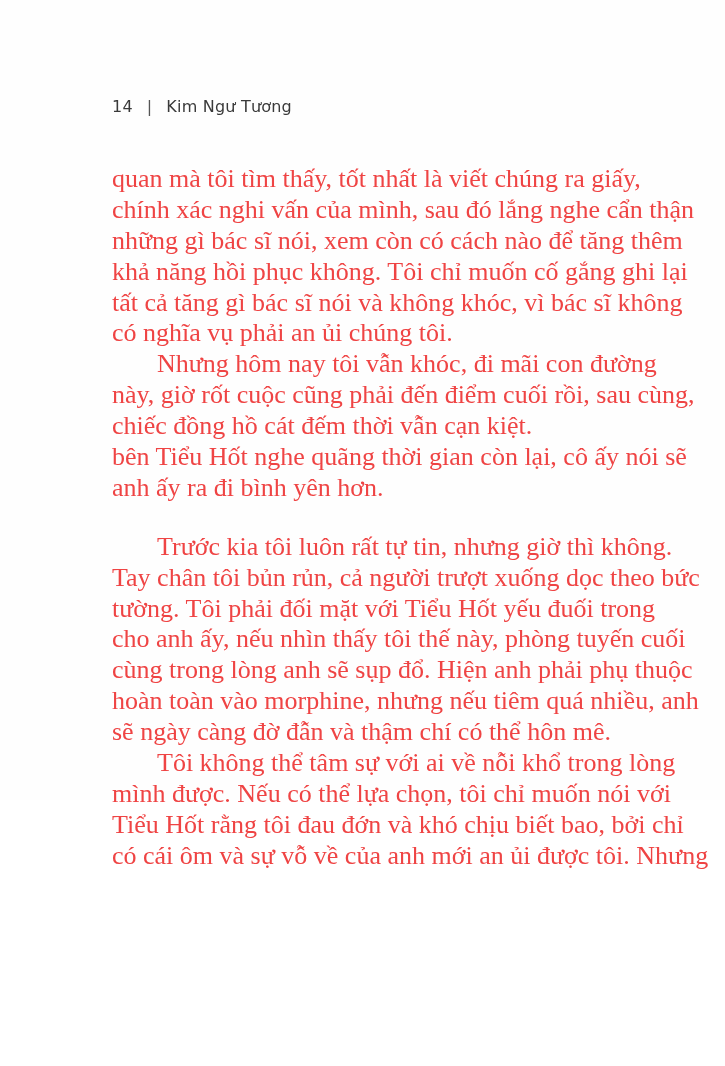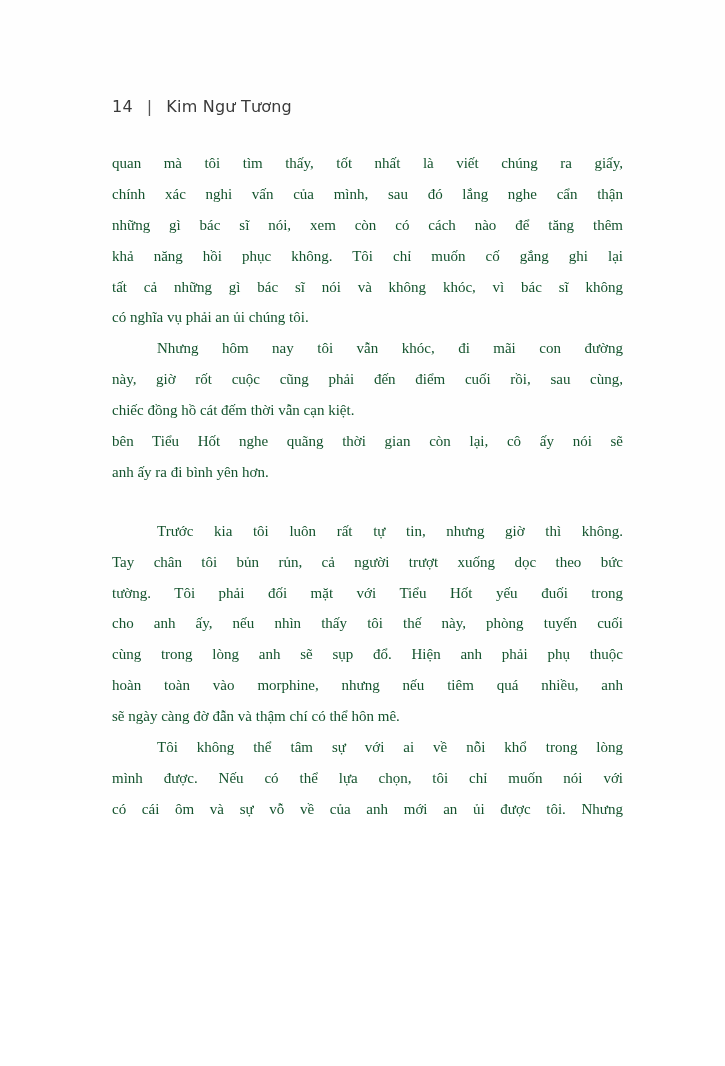--- a/index.html
+++ b/index.html
@@ -5,22 +5,22 @@
     html, body { margin: 0; padding: 0; background: #ffffff; }
     body { width: 725px; height: 1066px; position: relative; overflow: hidden; }
     .page { position: absolute; left: 0; top: 0; width: 725px; height: 800px; background: #fefefe; }
     .running-head {
       position: absolute; left: 112px; top: 97px;
       font-family: "DejaVu Sans", sans-serif; font-size: 16px; color: #3a3a3a;
       letter-spacing: 0.2px; white-space: pre;
     }
     .running-head .sep { display: inline-block; margin: 0 14px 0 14px; color: #555; }
     .body-text {
-      position: absolute; left: 112px; top: 148px; width: 511px;
-      font-family: "Liberation Serif", serif; font-size: 15px; color: #14532d;
+      position: absolute; left: 112px; top: 164px; width: 511px;
+      font-family: "Liberation Serif", serif; font-size: 26px; color: #ef4444;
     }
     .line {
       display: block; height: 30.9px; line-height: 30.9px; white-space: nowrap;
       text-align: justify; text-align-last: justify;
     }
     .line.last { text-align-last: left; }
     .line.indent { padding-left: 45px; }
     .gap { display: block; height: 28px; }
   </style>
 </head>
@@ -29,21 +29,21 @@
 <div class="page">
   <div class="running-head"><span>14</span><span class="sep">|</span><span>Kim Ngư Tương</span></div>
 
   <div class="body-text">
 
     <div>
       <span class="line">quan mà tôi tìm thấy, tốt nhất là viết chúng ra giấy,</span>
       <span class="line">chính xác nghi vấn của mình, sau đó lắng nghe cẩn thận</span>
       <span class="line">những gì bác sĩ nói, xem còn có cách nào để tăng thêm</span>
       <span class="line">khả năng hồi phục không. Tôi chỉ muốn cố gắng ghi lại</span>
-      <span class="line">tất cả những gì bác sĩ nói và không khóc, vì bác sĩ không</span>
+      <span class="line">tất cả tăng gì bác sĩ nói và không khóc, vì bác sĩ không</span>
       <span class="line last">có nghĩa vụ phải an ủi chúng tôi.</span>
     </div>
 
     <div>
       <span class="line indent">Nhưng hôm nay tôi vẫn khóc, đi mãi con đường</span>
       <span class="line">này, giờ rốt cuộc cũng phải đến điểm cuối rồi, sau cùng,</span>
       <span class="line last">chiếc đồng hồ cát đếm thời vẫn cạn kiệt.</span>
     </div>
 
     <div>
@@ -58,16 +58,17 @@
       <span class="line">tường. Tôi phải đối mặt với Tiểu Hốt yếu đuối trong</span>
       <span class="line">cho anh ấy, nếu nhìn thấy tôi thế này, phòng tuyến cuối</span>
       <span class="line">cùng trong lòng anh sẽ sụp đổ. Hiện anh phải phụ thuộc</span>
       <span class="line">hoàn toàn vào morphine, nhưng nếu tiêm quá nhiều, anh</span>
       <span class="line last">sẽ ngày càng đờ đẫn và thậm chí có thể hôn mê.</span>
     </div>
 
     <div>
       <span class="line indent">Tôi không thể tâm sự với ai về nỗi khổ trong lòng</span>
       <span class="line">mình được. Nếu có thể lựa chọn, tôi chỉ muốn nói với</span>
+      <span class="line">Tiểu Hốt rằng tôi đau đớn và khó chịu biết bao, bởi chỉ</span>
       <span class="line">có cái ôm và sự vỗ về của anh mới an ủi được tôi. Nhưng</span>
     </div>
   </div>
 </div>
 
 </body></html>

